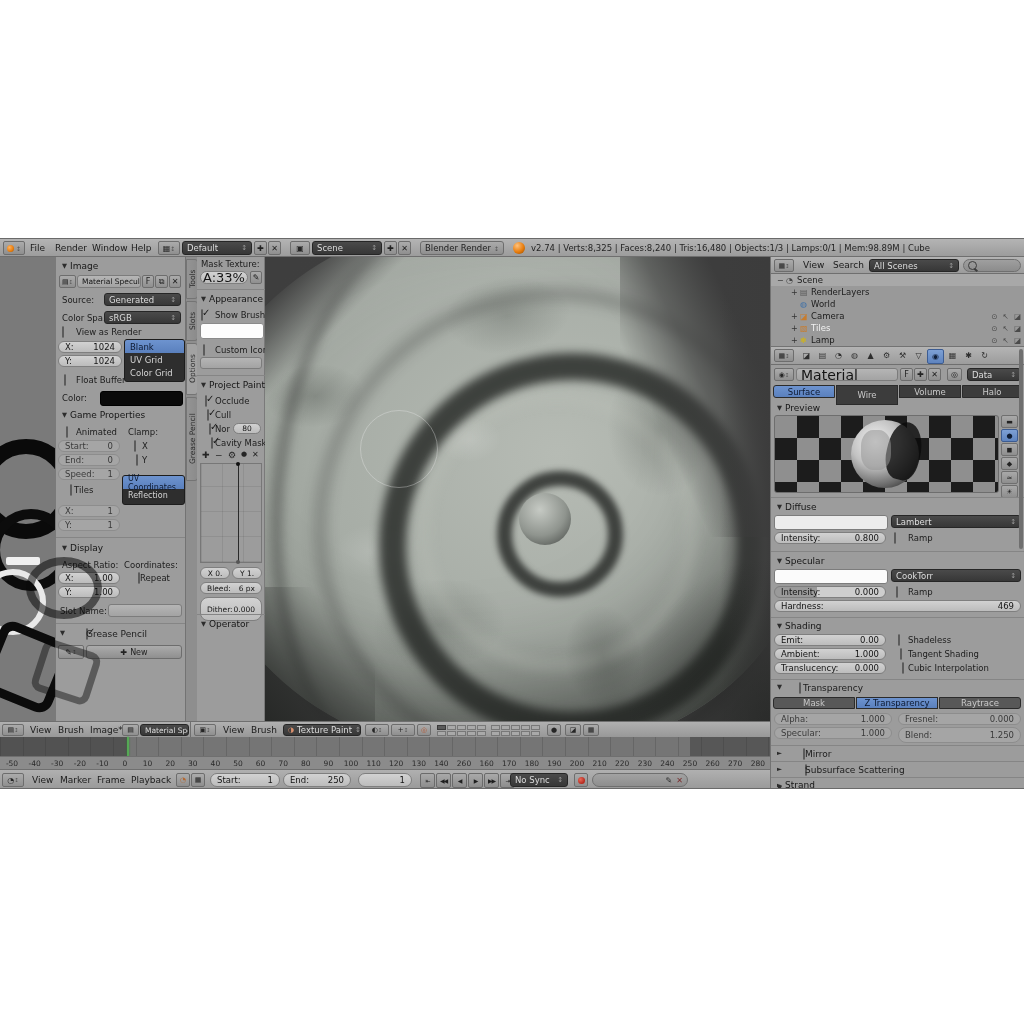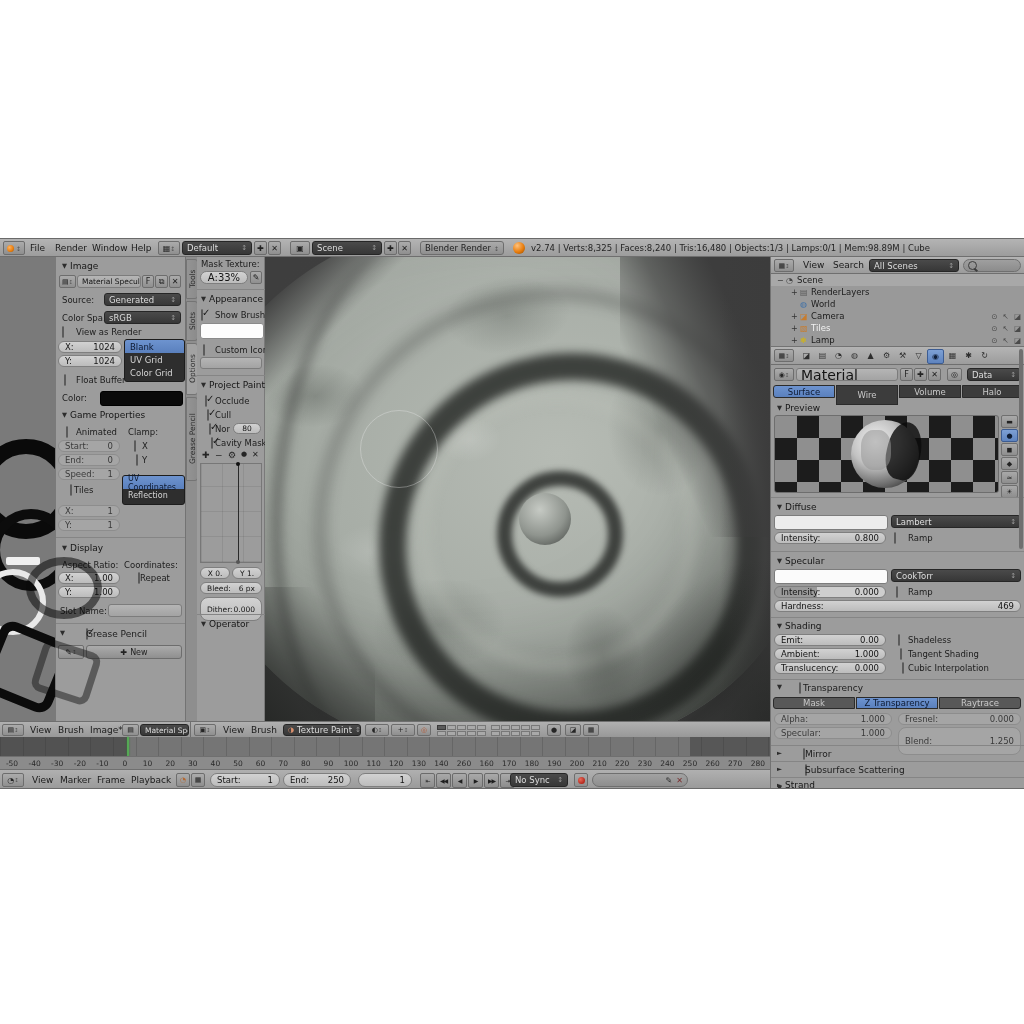--- a/index.html
+++ b/index.html
@@ -233,21 +233,21 @@
   <div class="a" style="left:185px;top:18px;width:12px;height:464px;background:#8e8e8e;border-left:1px solid #737373;box-sizing:border-box;">
     <div class="a vtab" style="left:0;top:2px;width:12px;height:40px;">Tools</div>
     <div class="a vtab" style="left:0;top:44px;width:12px;height:40px;">Slots</div>
     <div class="a vtab act" style="left:0;top:86px;width:12px;height:52px;">Options</div>
     <div class="a vtab" style="left:0;top:140px;width:12px;height:84px;">Grease Pencil</div>
   </div>
 
   <div class="a" style="left:197px;top:18px;width:68px;height:464px;background:#9c9c9c;border-right:1px solid #7a7a7a;box-sizing:border-box;">
     <span class="a lbl" style="left:4px;top:2px;">Mask Texture:</span>
     <div class="a sl" style="left:3px;top:14px;width:48px;height:13px;justify-content:center;padding:0 2px;">
-      <span style="font-size:10px;">A:33%</span>
+      <span style="font-size:13px;">A:33%</span>
     </div>
     <div class="a btn" style="left:53px;top:14px;width:12px;height:13px;">✎</div>
 
     <div class="a" style="left:0;top:32px;width:68px;height:1px;background:#858585;"></div>
     <div class="a ph" style="left:4px;top:37px;">
         <span>Appearance</span>
       </div>
 
     <span class="a chk on" style="left:4px;top:53px;"></span>
     <span class="a lbl" style="left:18px;top:53px;">Show Brush</span>
@@ -532,21 +532,21 @@
         <span>1.000</span>
     </div>
     <div class="a sl dis" style="left:127px;top:366px;width:123px;height:12px;">
       <span>Fresnel:</span>
         <span>0.000</span>
     </div>
     <div class="a sl dis" style="left:3px;top:380px;width:118px;height:12px;">
       <span>Specular:</span>
         <span>1.000</span>
     </div>
-    <div class="a sl dis" style="left:127px;top:380px;width:123px;height:28px;">
+    <div class="a sl dis" style="left:127px;top:380px;width:123px;height:16px;">
       <span>Blend:</span>
         <span>1.250</span>
     </div>
 
     <div class="a" style="left:0;top:398px;width:254px;height:1px;background:#858585;"></div>
     <div class="a ph c" style="left:6px;top:402px;"></div>
     <span class="a chk" style="left:20px;top:402px;"></span>
     <span class="a lbl" style="left:34px;top:402px;font-size:9px;">Mirror</span>
 
     <div class="a" style="left:0;top:414px;width:254px;height:1px;background:#858585;"></div>

